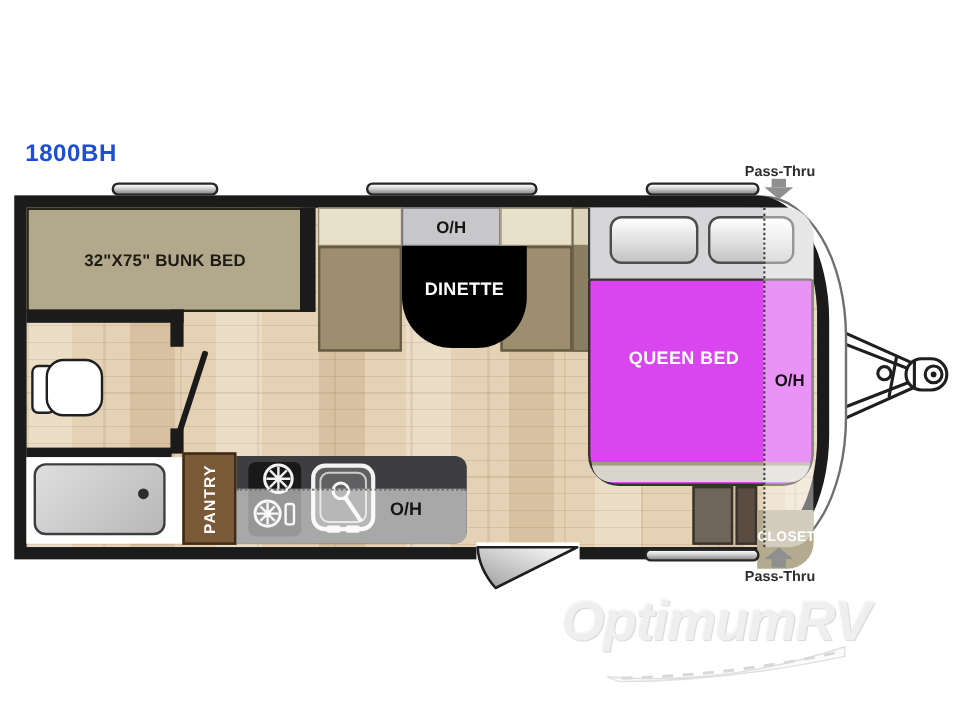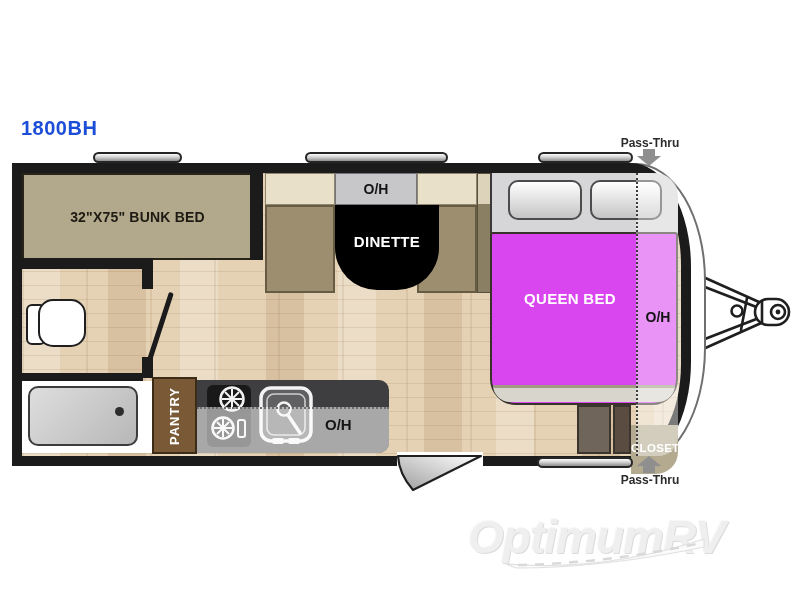--- a/index.html
+++ b/index.html
@@ -103,21 +103,21 @@
   .arrow{width:24px;display:flex;flex-direction:column;align-items:center;}
   .arrow .shaft{width:12px;height:7px;background:#8f8f8f;}
   .arrow .head-down{width:0;height:0;border-left:12px solid transparent;border-right:12px solid transparent;
         border-top:10px solid #8f8f8f;}
   .arrow .head-up{width:0;height:0;border-left:12px solid transparent;border-right:12px solid transparent;
         border-bottom:10px solid #8f8f8f;}
 
   
   .logo{left:468px;top:490px;width:330px;height:95px;}
   .logo-text{font-size:46px;font-weight:700;font-style:italic;color:#efefef;letter-spacing:-1px;
-        text-shadow:1px 1px 0 #dcdcdc,-1px -1px 0 #f8f8f8;white-space:nowrap;margin-top:20px;}
+        text-shadow:1px 1px 0 #dcdcdc,-1px -1px 0 #f8f8f8;white-space:nowrap;}
 </style>
 </head>
 <body>
 
 <div class="stage">
 
   <svg class="abs" style="left:690px;top:258px;" width="105" height="108" viewBox="0 0 105 108">
     <g fill="none" stroke="#1f1f1f" stroke-width="2.6" stroke-linecap="round">
       <path d="M2,14 L78,48"></path>
         <path d="M2,24 L74,52"></path>

